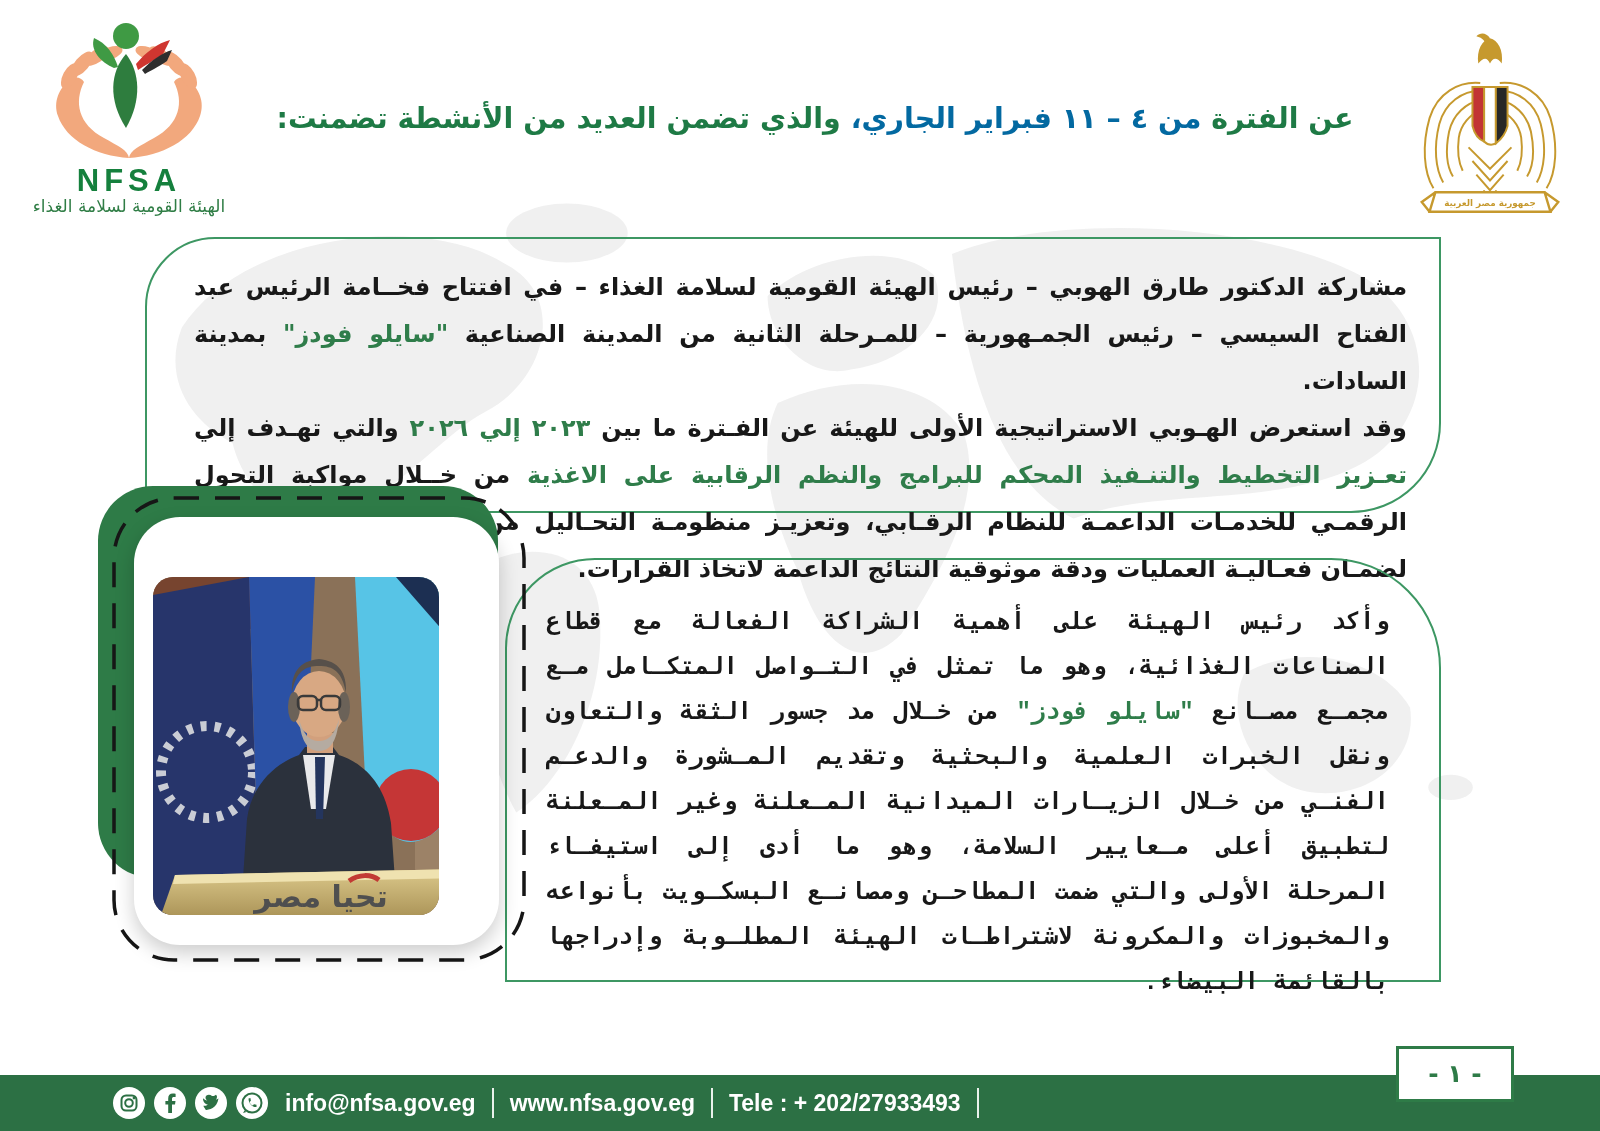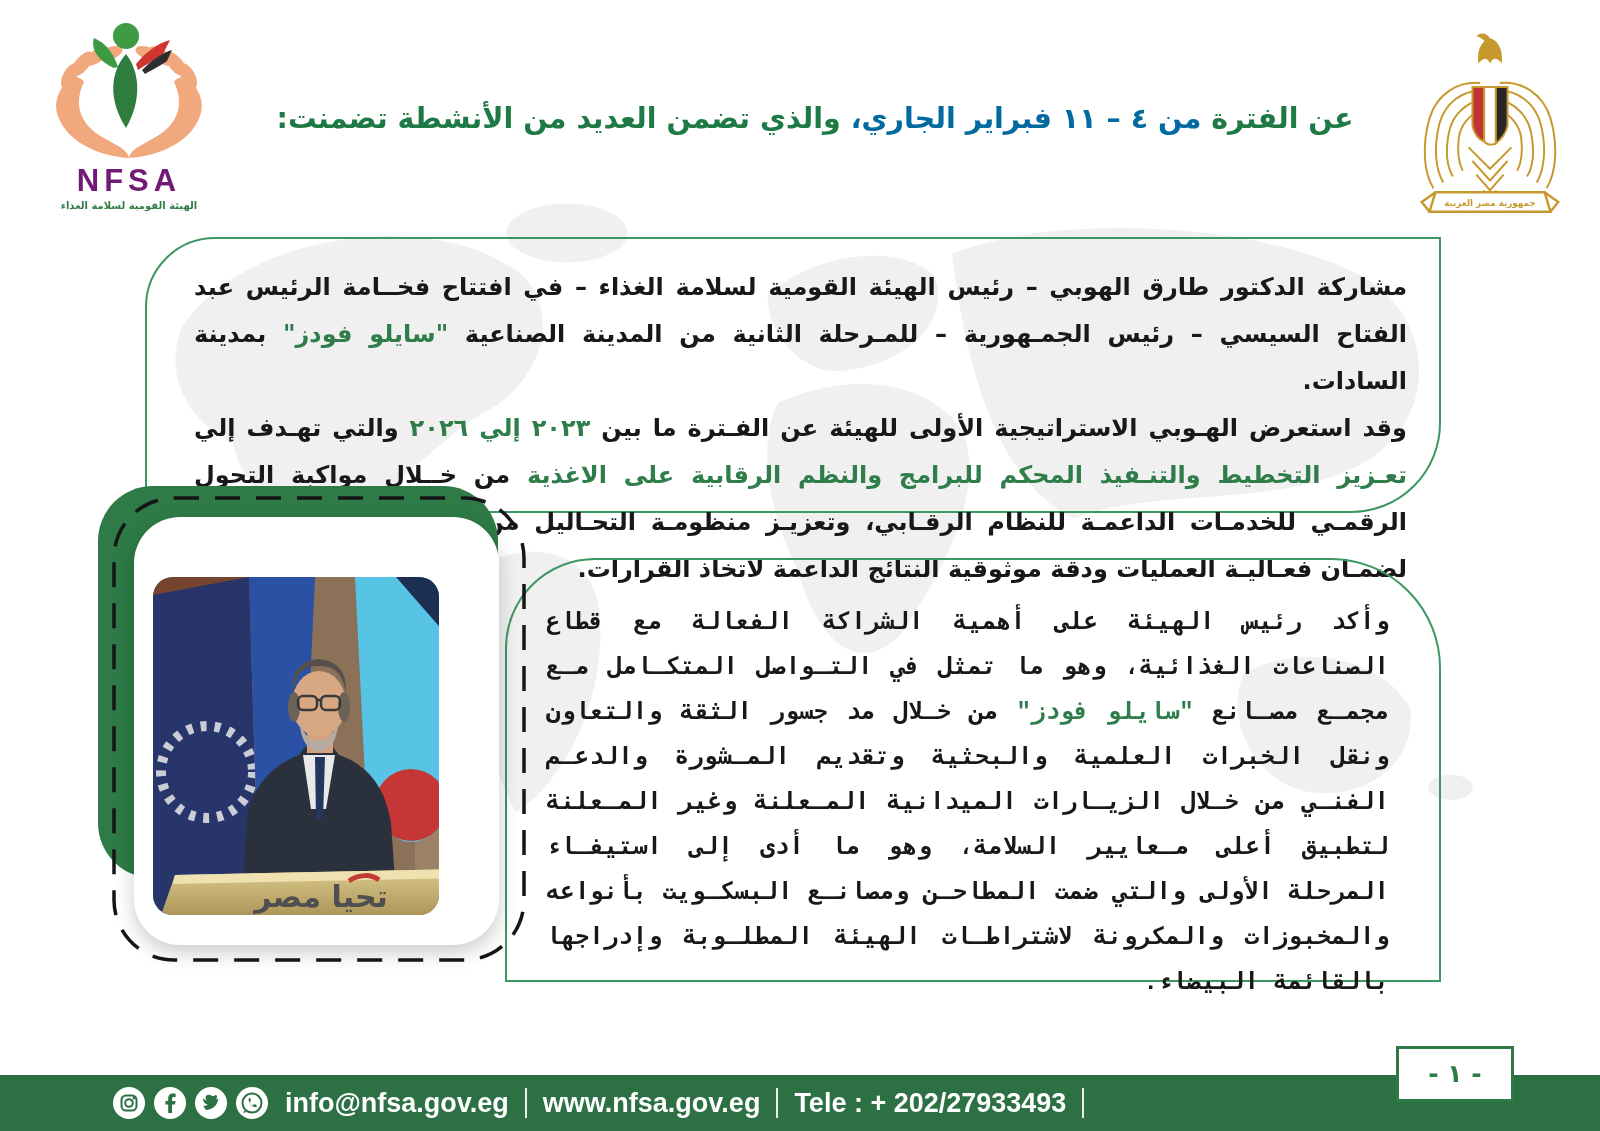--- a/index.html
+++ b/index.html
@@ -6,22 +6,22 @@
   body{width:1600px;height:1131px;position:relative;overflow:hidden;background:#ffffff;
        font-family:"DejaVu Sans",sans-serif;}
   .abs{position:absolute;}
 
   
   #worldmap{left:40px;top:170px;width:1520px;height:840px;z-index:0;opacity:.75;}
 
   
   #logo{left:26px;top:20px;width:206px;height:196px;z-index:3;text-align:center;}
   #logo .acronym{font-family:"Liberation Sans",sans-serif;font-weight:bold;font-size:31px;
-       letter-spacing:5px;color:#701a75;line-height:30px;}
-  #logo .ar-name{font-size:10px;font-weight:bold;color:#2f7d45;direction:rtl;line-height:20px;}
+       letter-spacing:5px;color:#15803d;line-height:30px;}
+  #logo .ar-name{font-size:17px;font-weight:normal;color:#2f7d45;direction:rtl;line-height:20px;}
   #eagle{left:1412px;top:24px;width:156px;height:196px;z-index:3;}
 
   #heading{left:250px;top:90px;width:1130px;z-index:3;text-align:center;direction:rtl;
        font-weight:bold;font-size:28.5px;line-height:57px;color:#1e7a45;}
   #heading .red{color:#0369a1;}
   #heading .green{color:#1e7a45;}
 
   
   .txtbox{background:transparent;border:2px solid #3d9763;z-index:1;}
   #box1{left:145px;top:237px;width:1292px;height:272px;border-radius:70px 0 90px 0;}
@@ -39,21 +39,21 @@
        background:#2e7b47;z-index:2;}
   #dashframe{left:110px;top:494px;width:418px;height:470px;z-index:4;}
   #photocard{left:134px;top:517px;width:365px;height:428px;background:#ffffff;border-radius:46px;
        box-shadow:0 8px 20px rgba(0,0,0,.20);z-index:5;}
   #photoclip{position:absolute;left:19px;top:60px;width:286px;height:338px;border-radius:20px;
        overflow:hidden;}
 
   
   #footer{left:0;bottom:0;width:1600px;height:56px;background:#2c7044;z-index:6;
        display:flex;align-items:center;padding-left:112px;box-sizing:border-box;
-       font-family:"Liberation Sans",sans-serif;color:#ffffff;font-weight:bold;font-size:27px;}
+       font-family:"Liberation Sans",sans-serif;color:#ffffff;font-weight:bold;font-size:23px;}
   #footer .icons{display:flex;gap:7px;margin-right:16px;}
   #footer .sep{width:2px;height:30px;background:rgba(255,255,255,.9);margin:0 16px;}
   #pagebox{left:1396px;top:1046px;width:118px;height:56px;background:#ffffff;
        border:3px solid #2e7b47;box-sizing:border-box;z-index:7;text-align:center;
        color:#2e7b47;font-weight:bold;font-size:25px;line-height:50px;}
 </style>
 </head>
 <body>
 
 <svg id="worldmap" class="abs" viewBox="0 0 1500 800" preserveAspectRatio="none">

